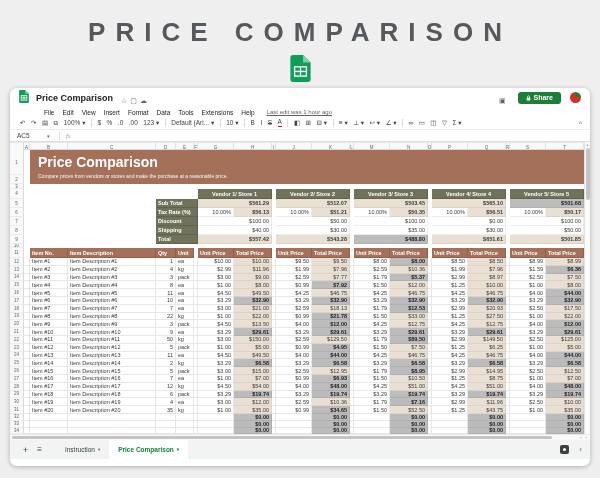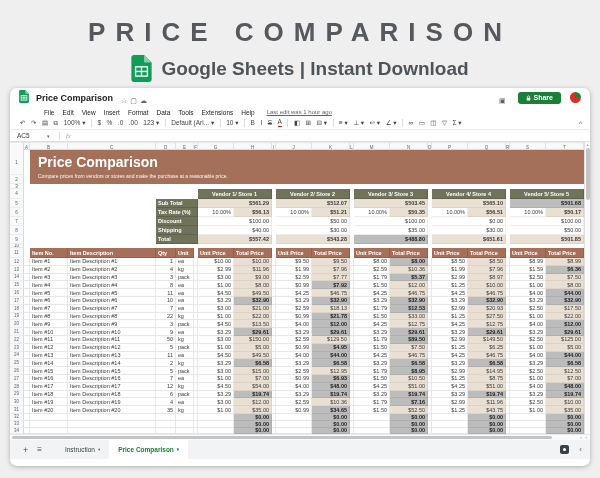--- a/index.html
+++ b/index.html
@@ -76,21 +76,20 @@
   <div class="hero-sub">
     <span class="sheets-logo-lg">
       <svg width="21" height="27" viewBox="0 0 24 32">
           <path fill="#0f9d58" d="M15 0H3C1.3 0 0 1.3 0 3v26c0 1.7 1.3 3 3 3h18c1.7 0 3-1.3 3-3V9L15 0z"></path>
           <path fill="#87ceac" d="M15 0v9h9L15 0z"></path>
           <rect x="5" y="14" width="14" height="11" fill="none" stroke="#fff" stroke-width="1.6"></rect>
           <line x1="5" y1="19.5" x2="19" y2="19.5" stroke="#fff" stroke-width="1.6"></line>
           <line x1="12" y1="14" x2="12" y2="25" stroke="#fff" stroke-width="1.6"></line>
         </svg>
     </span>
-    <span>Google Sheets | Instant Download</span>
   </div>
 </div>
 
 <div class="window">
   <div class="band titlebar">
     <span>
       <svg width="10" height="13" viewBox="0 0 24 32">
           <path fill="#0f9d58" d="M15 0H3C1.3 0 0 1.3 0 3v26c0 1.7 1.3 3 3 3h18c1.7 0 3-1.3 3-3V9L15 0z"></path>
           <path fill="#87ceac" d="M15 0v9h9L15 0z"></path>
           <rect x="5" y="14" width="14" height="11" fill="none" stroke="#fff" stroke-width="2"></rect>

